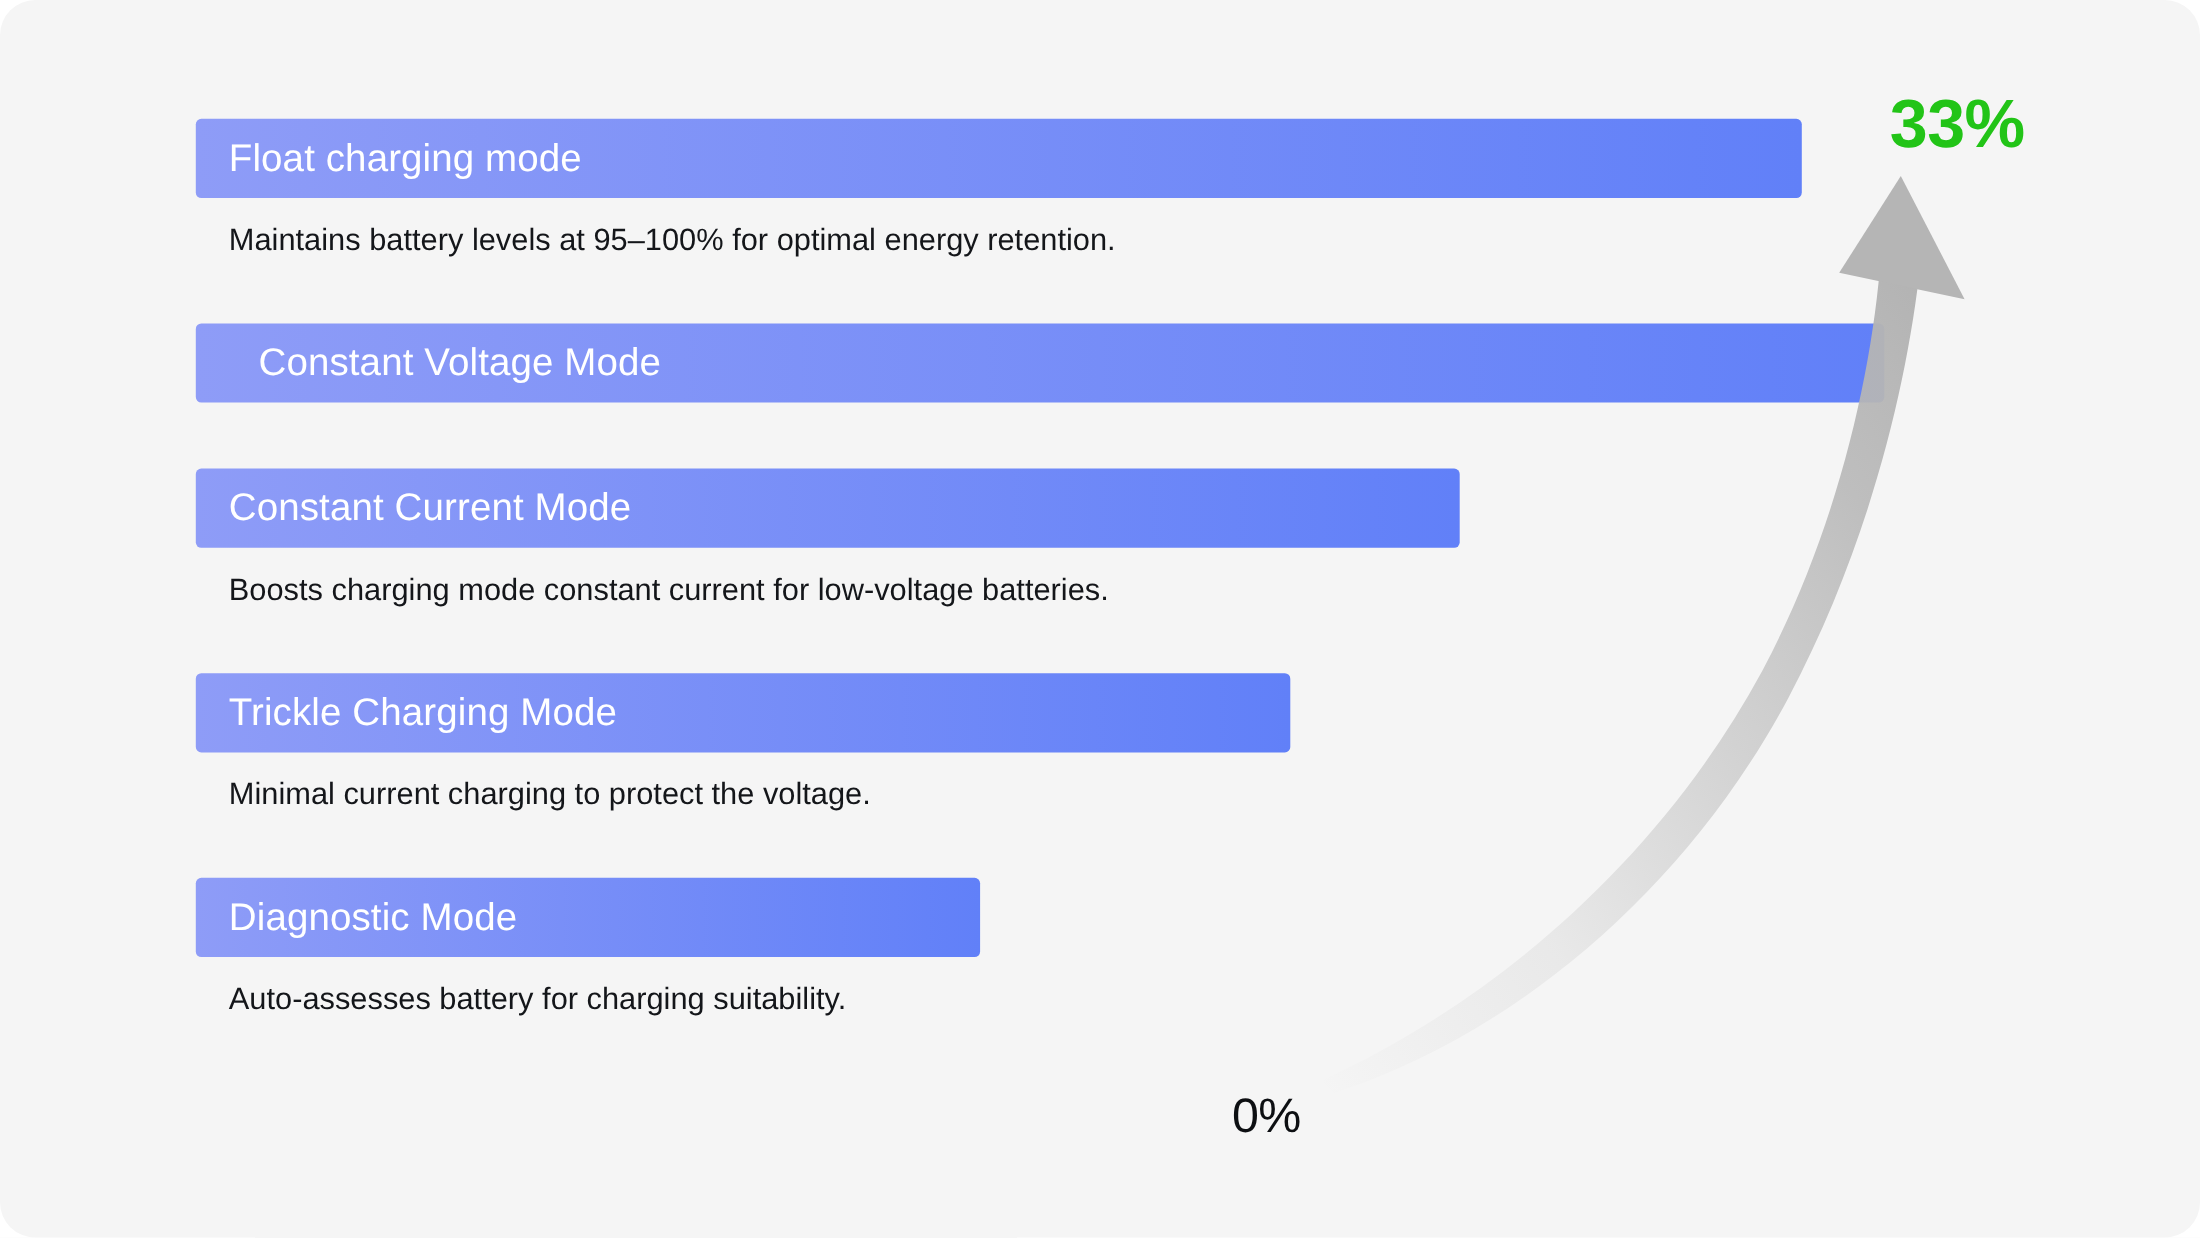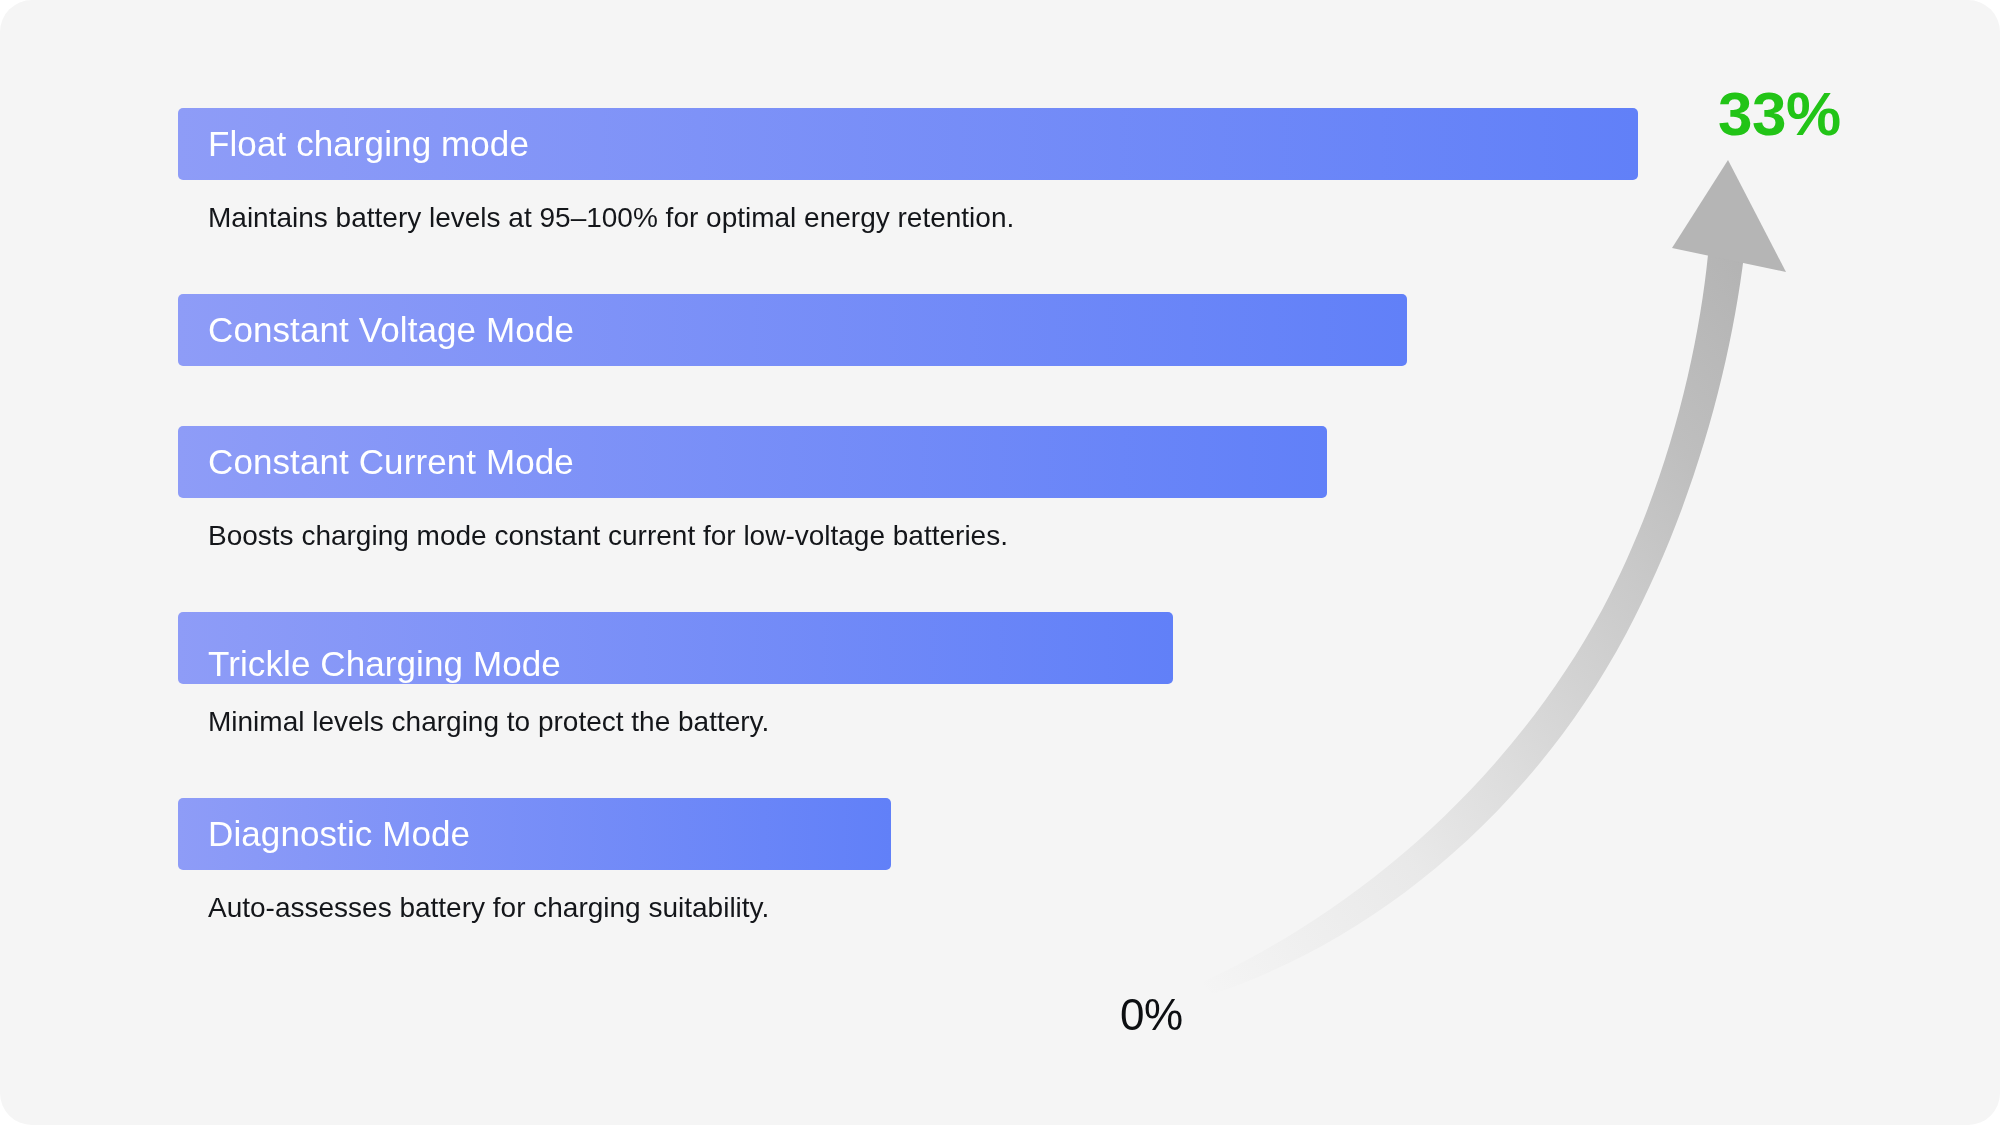--- a/index.html
+++ b/index.html
@@ -98,39 +98,39 @@
 
     <div class="bar-row">
       <div class="bar" style="width: 1460px; background-image: linear-gradient(90deg, rgb(142, 156, 247) 0%, rgb(97, 128, 248) 100%);">
         <span class="bar-label">Float charging mode</span>
       </div>
       <div class="bar-desc">Maintains battery levels at 95–100% for optimal energy retention.</div>
     </div>
     <div class="row-gap"></div>
 
     <div class="bar-row">
-      <div class="bar" style="width: 1229px; background-image: linear-gradient(90deg, rgb(142, 156, 247) 0%, rgb(97, 128, 248) 100%);">
+      <div class="bar" style="width: 1508px; background-image: linear-gradient(90deg, rgb(142, 156, 247) 0%, rgb(97, 128, 248) 100%); padding-left: 27px;">
         <span class="bar-label">Constant Voltage Mode</span>
       </div>
     </div>
     <div class="row-gap"></div>
 
     <div class="bar-row">
       <div class="bar" style="width: 1149px; background-image: linear-gradient(90deg, rgb(142, 156, 247) 0%, rgb(97, 128, 248) 100%);">
         <span class="bar-label">Constant Current Mode</span>
       </div>
       <div class="bar-desc">Boosts charging mode constant current for low-voltage batteries.</div>
     </div>
     <div class="row-gap"></div>
 
     <div class="bar-row">
-      <div class="bar" style="width: 995px; background-image: linear-gradient(90deg, rgb(142, 156, 247) 0%, rgb(97, 128, 248) 100%); align-items: flex-end;">
+      <div class="bar" style="width: 995px; background-image: linear-gradient(90deg, rgb(142, 156, 247) 0%, rgb(97, 128, 248) 100%);">
         <span class="bar-label">Trickle Charging Mode</span>
       </div>
-      <div class="bar-desc">Minimal levels charging to protect the battery.</div>
+      <div class="bar-desc">Minimal current charging to protect the voltage.</div>
     </div>
     <div class="row-gap"></div>
 
     <div class="bar-row">
       <div class="bar" style="width: 713px; background-image: linear-gradient(90deg, rgb(142, 156, 247) 0%, rgb(97, 128, 248) 100%);">
         <span class="bar-label">Diagnostic Mode</span>
       </div>
       <div class="bar-desc">Auto-assesses battery for charging suitability.</div>
     </div>
 

